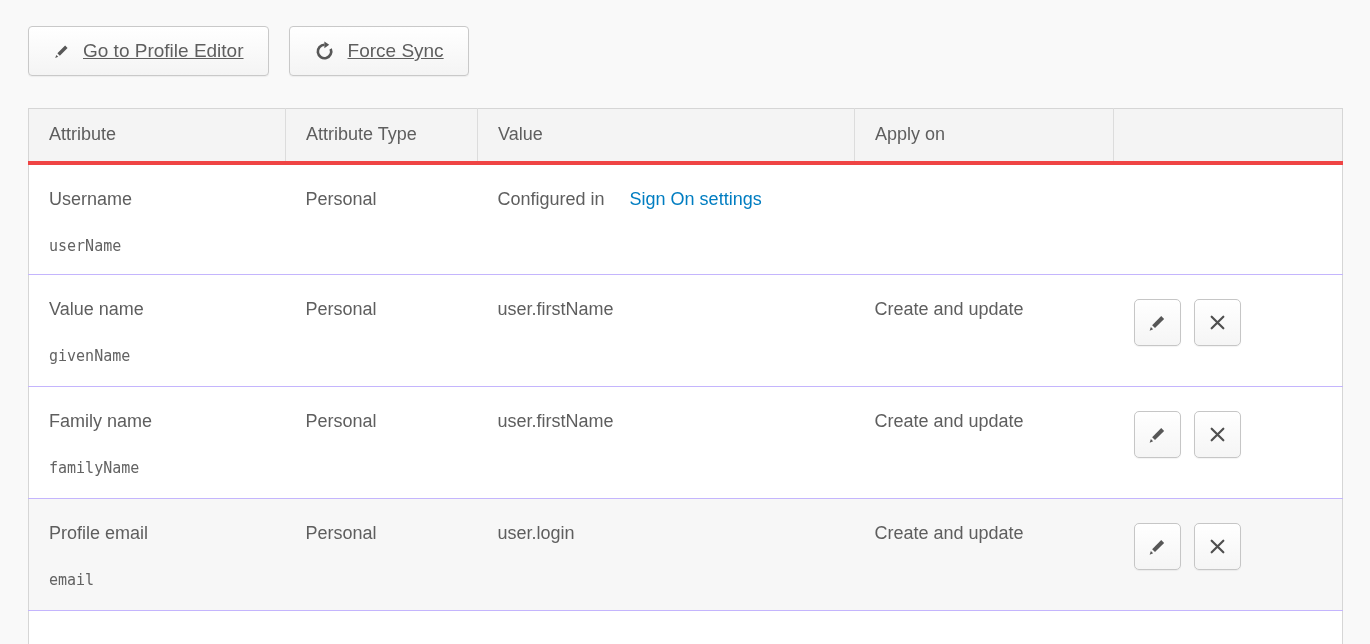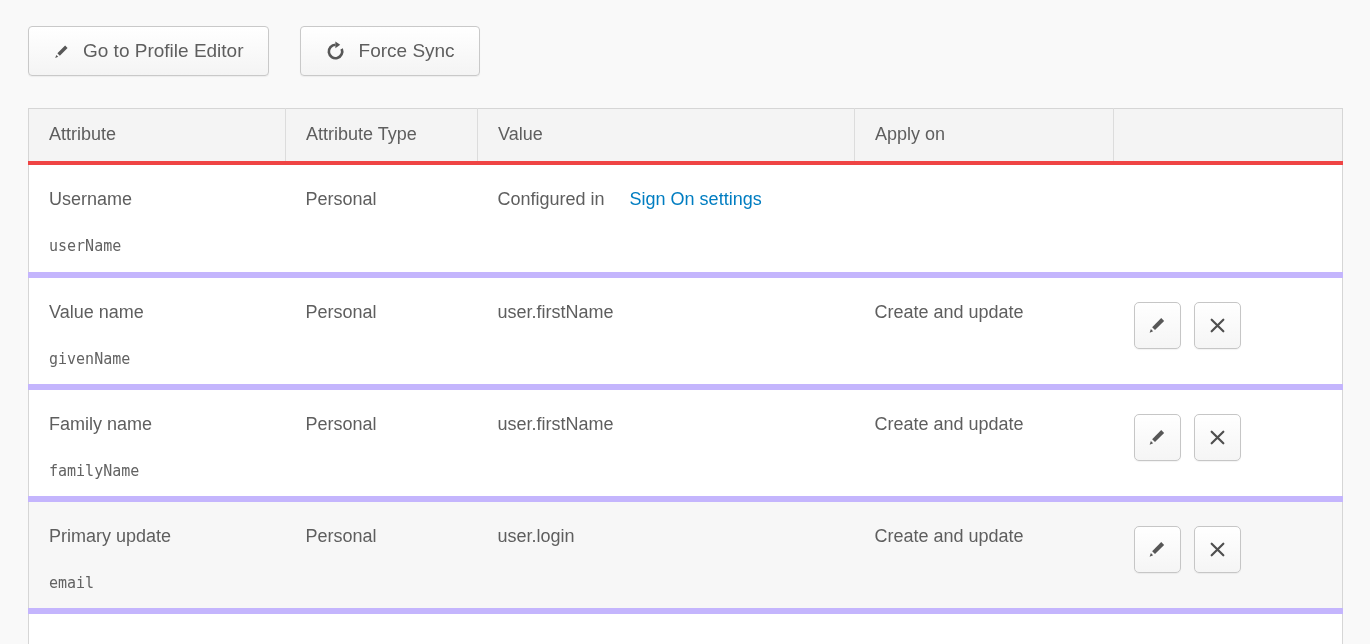--- a/index.html
+++ b/index.html
@@ -6,21 +6,21 @@
   html, body {
     width: 1370px; height: 644px;
     overflow: hidden;
     background: #f9f9f9;
     font-family: "Liberation Sans", sans-serif;
     color: #5e5e5e;
   }
   .page { padding: 26px 28px 0 28px; }
 
   
-  .toolbar { display: flex; gap: 31px; margin-bottom: 32px; }
+  .toolbar { display: flex; gap: 20px; margin-bottom: 32px; text-decoration: underline; }
   .btn {
     display: inline-flex; align-items: center; gap: 13px;
     height: 50px; padding: 0 24px;
     background: linear-gradient(#ffffff, #f4f4f4);
     border: 1px solid #c9c9c9;
     border-radius: 4px;
     font-family: "Liberation Sans", sans-serif;
     font-size: 19px; color: #5e5e5e;
     box-shadow: 0 1px 1px rgba(0,0,0,0.05);
     cursor: pointer;
@@ -53,21 +53,21 @@
     border-right: 1px solid #dcdcdc;
     vertical-align: middle;
   }
   thead th:last-child { border-right: none; }
 
   tbody td {
     vertical-align: top;
     padding: 24px 10px 0 20px;
     font-size: 18px;
     color: #5e5e5e;
-    border-bottom: 6px solid #c4b5fd;
+    border-bottom: 1px solid #c4b5fd;
   }
   tbody tr { height: 112px; }
   tbody tr.highlight td { background: #f7f7f7; }
   tbody tr.partial td { height: 60px; border-bottom: none; }
 
   .attr-sub {
     font-family: "DejaVu Sans Mono", "Liberation Mono", monospace;
     font-size: 15px;
     color: #636363;
     margin-top: 27px;
@@ -189,21 +189,21 @@
               <svg width="17" height="17" viewBox="0 0 14 14">
                 <path d="M2.2 2.2 L11.8 11.8 M11.8 2.2 L2.2 11.8" stroke="#4f4f4f" stroke-width="1.8" stroke-linecap="round"></path>
               </svg>
             </button>
           </div>
         </td>
       </tr>
 
       <tr class="highlight">
         <td>
-          <div>Primary update</div>
+          <div>Profile email</div>
           <div class="attr-sub">email</div>
         </td>
         <td>Personal</td>
         <td>user.login</td>
         <td>Create and update</td>
         <td>
           <div class="actions">
             <button class="icon-btn">
               <svg width="20" height="20" viewBox="0 0 16 16">
                 <path d="M4.1 9.7 L11.4 2.4 L13.7 4.7 L6.4 12.0 Z" fill="#575757"></path>

